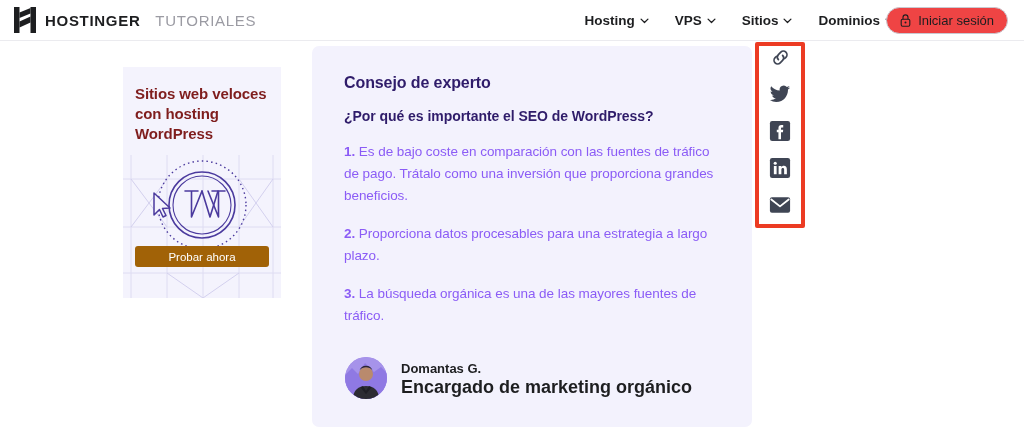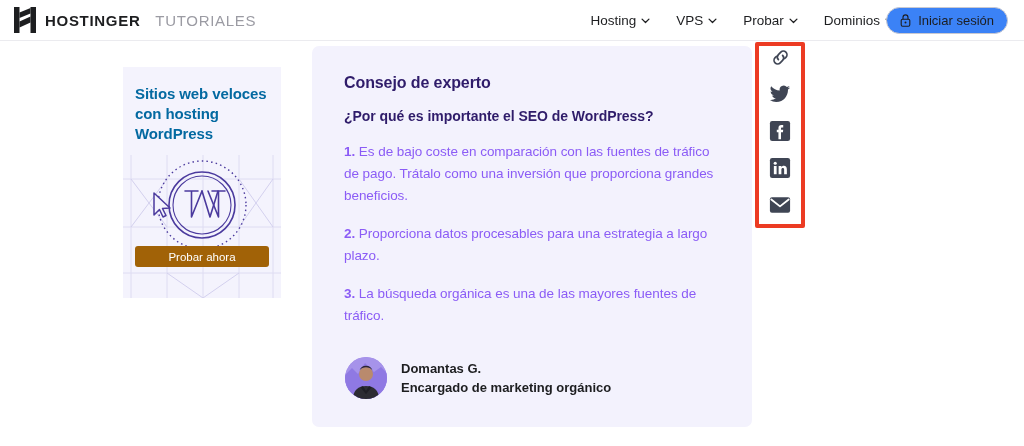--- a/index.html
+++ b/index.html
@@ -39,48 +39,48 @@
   .brand-text { font-size: 15px; letter-spacing: .7px; line-height:1; }
   .brand-text .b1 { font-weight: 700; color: #1d1e20; }
   .brand-text .b2 { font-weight: 400; color: #9b9ba3; margin-left: 10px; }
 
   .nav {
     position: absolute; right: 130px; top: 0; height: 41px;
     display: flex; align-items: center; gap: 26px;
   }
   .nav-item {
     display: flex; align-items: center; gap: 5px;
-    font-size: 13.5px; color: #1d1e20; font-weight: 400;
+    font-size: 13.5px; color: #1d1e20; font-weight: 700;
     cursor: pointer; white-space: nowrap;
   }
   .chev { width: 9px; height: 6px; display:block; }
 
   .login-btn {
     position: absolute; right: 16px; top: 7px;
     height: 27px; padding: 7px 13px;
     border: 1px solid #c9c9d1; border-radius: 14px;
-    background: #3b82f6;
+    background: #ef4444;
     display: flex; align-items: center; gap: 7px;
     font-size: 13px; color: #1d1e20; cursor: pointer;
     white-space: nowrap;
   }
   .lock-icon { width: 11px; height: 13px; display:block; }
 
   
   .promo {
     position: absolute; left: 123px; top: 67px;
     width: 158px; height: 231px;
     background: #f4f3fd;
     overflow: hidden;
   }
   .promo-grid { position:absolute; inset:0; }
   .promo-title {
     position: absolute; left: 12px; top: 17px; width: 140px;
     font-size: 15px; line-height: 20px; font-weight: 700;
-    color: #0369a1; letter-spacing: -.1px;
+    color: #7f1d1d; letter-spacing: -.1px;
   }
   .promo-art { position: absolute; left: 0; top: 88px; width: 158px; height: 110px; }
   .promo-btn {
     position: absolute; left: 12px; bottom: 31px;
     width: 134px; height: 21px;
     background: #a16207; border-radius: 3px;
     color: #ffffff; font-size: 11.5px; font-weight: 400;
     display: flex; align-items: center; justify-content: center;
     cursor: pointer;
   }
@@ -112,21 +112,21 @@
     position: absolute; left: 345px; top: 357px;
     display: flex; align-items: center; gap: 14px;
     z-index: 3;
   }
   .avatar {
     width: 42px; height: 42px; border-radius: 50%;
     overflow: hidden; flex-shrink: 0;
     background: #a18ce8;
   }
   .author-name { font-size: 13px; font-weight: 700; color: #1d1e20; line-height: 19px; }
-  .author-role { font-size: 13px; font-weight: 700; color: #1d1e20; line-height: 19px; }
+  .author-role { font-size: 18px; font-weight: 700; color: #1d1e20; line-height: 19px; }
 
   
   .share-rail {
     position: absolute; left: 762px; top: 44px;
     width: 36px; height: 180px;
     display: flex; flex-direction: column; align-items: center;
     gap: 11px;
     z-index: 4;
   }
   .share-btn {
@@ -171,21 +171,21 @@
             <path d="M1 1.3 L5 5.3 L9 1.3" stroke="#1d1e20" stroke-width="1.5" fill="none" stroke-linecap="round" stroke-linejoin="round"></path>
           </svg>
       </div>
       <div class="nav-item">
         <span>VPS</span>
         <svg class="chev" viewBox="0 0 10 7">
             <path d="M1 1.3 L5 5.3 L9 1.3" stroke="#1d1e20" stroke-width="1.5" fill="none" stroke-linecap="round" stroke-linejoin="round"></path>
           </svg>
       </div>
       <div class="nav-item">
-        <span>Probar</span>
+        <span>Sitios</span>
         <svg class="chev" viewBox="0 0 10 7">
             <path d="M1 1.3 L5 5.3 L9 1.3" stroke="#1d1e20" stroke-width="1.5" fill="none" stroke-linecap="round" stroke-linejoin="round"></path>
           </svg>
       </div>
       <div class="nav-item">
         <span>Dominios</span>
         <svg class="chev" viewBox="0 0 10 7">
             <path d="M1 1.3 L5 5.3 L9 1.3" stroke="#1d1e20" stroke-width="1.5" fill="none" stroke-linecap="round" stroke-linejoin="round"></path>
           </svg>
       </div>

